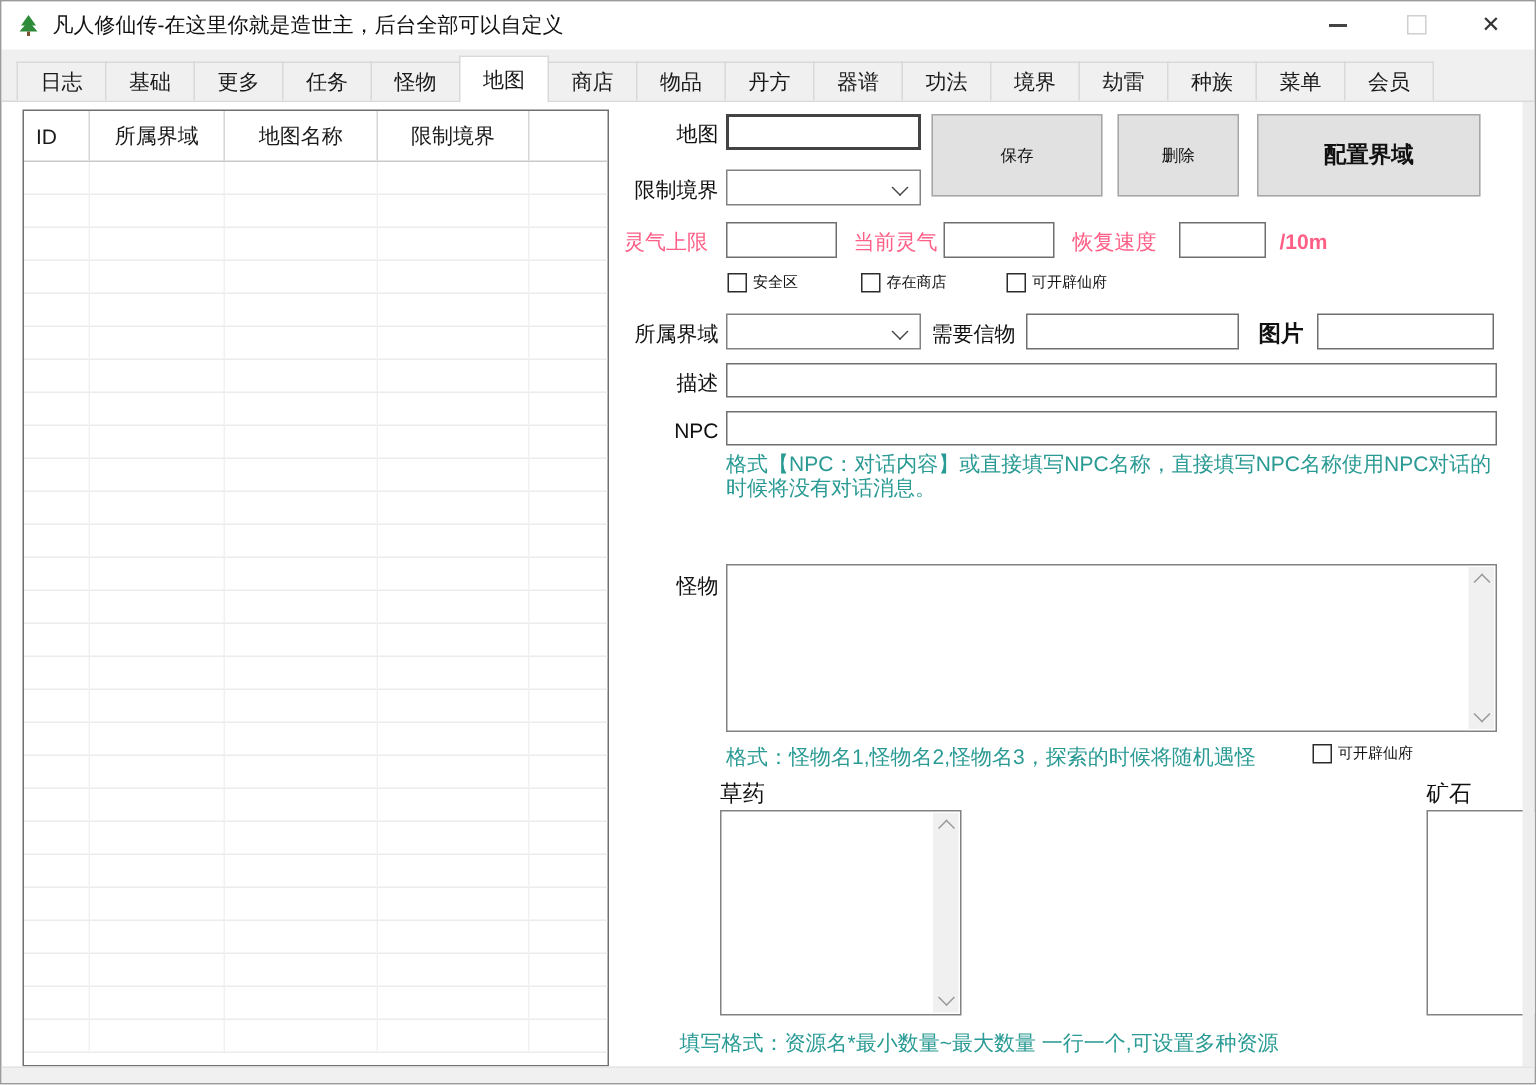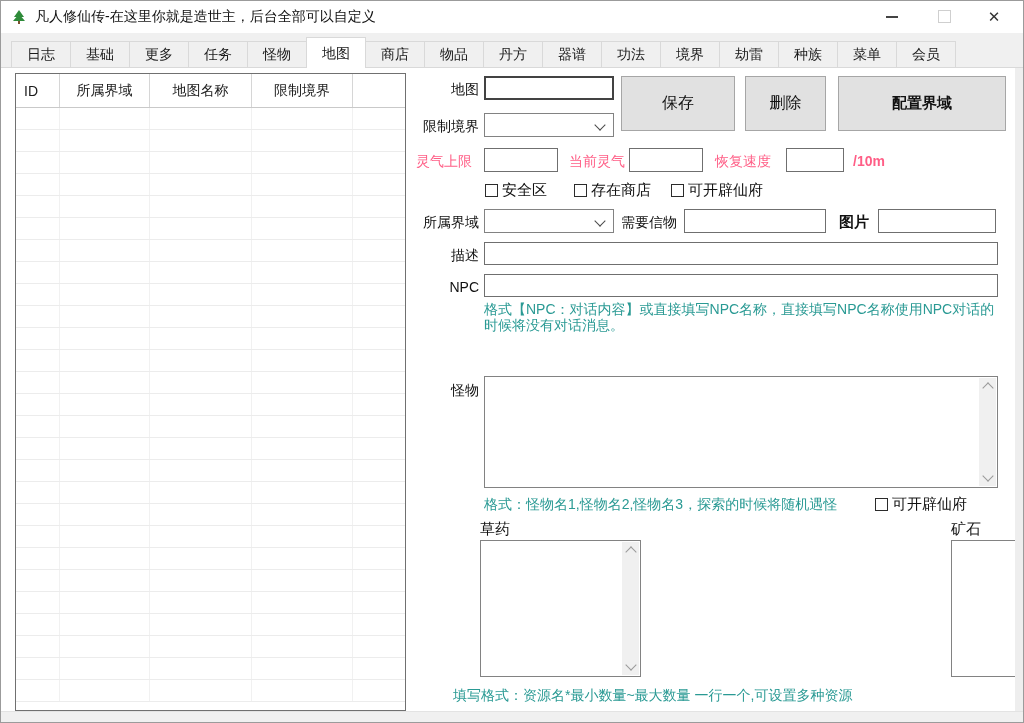--- a/index.html
+++ b/index.html
@@ -43,23 +43,23 @@
   .lbl.right { text-align:right; }
   .pink { color:#ff5e86; }
   .teal { color:#2a9a94; }
   .bold { font-weight:bold; }
   .tbox { position:absolute; box-sizing:border-box; background:#fff; border:1px solid #6f6f6f; }
   .tbox.focus { border:2px solid #434343; }
   .combo { position:absolute; box-sizing:border-box; background:#fff; border:1px solid #828282; }
   .combo .chev { position:absolute; right:9px; top:7px; width:7px; height:7px; border-right:1px solid #4a4a4a; border-bottom:1px solid #4a4a4a; transform:rotate(45deg); }
   .btn {
     position:absolute; box-sizing:border-box; background:#e1e1e1; border:1px solid #a6a6a6;
-    display:flex; align-items:center; justify-content:center; font-size:16px; color:#111;
+    display:flex; align-items:center; justify-content:center; font-size:11px; color:#111;
   }
-  .cbrow { position:absolute; display:flex; align-items:center; font-size:15px; color:#111; }
+  .cbrow { position:absolute; display:flex; align-items:center; font-size:10px; color:#111; }
   .cb { width:13px; height:13px; box-sizing:border-box; border:1px solid #2b2b2b; background:#fff; margin-right:4px; flex:none; }
   .hint { position:absolute; font-size:14px; line-height:16px; }
   .area { position:absolute; box-sizing:border-box; background:#fff; border:1px solid #828282; }
   .sb { position:absolute; top:1px; right:1px; bottom:1px; width:17px; background:#f0f0f0; }
   .sb .chev { position:absolute; left:5px; width:7px; height:7px; border-right:1px solid #9a9a9a; border-bottom:1px solid #9a9a9a; }
   .sb .chev.up { top:6px; transform:rotate(-135deg); }
   .sb .chev.down { bottom:6px; transform:rotate(45deg); }
   .res-wrap { position:absolute; left:452px; top:519px; width:628px; height:158px; display:flex; justify-content:space-between;padding-left:27px; }
   .res-box { position:relative; }
   .res-label { font-size:15px; color:#111; height:20px; }
@@ -313,21 +313,21 @@
   <div class="lbl right" style="left:415px; top:80px; width:63px;">地图</div>
   <input class="tbox focus" style="left: 483px; top: 75px; width: 130px; height: 24px;">
 
   <div class="lbl right" style="left:408px; top:117px; width:70px;">限制境界</div>
   <div class="combo" style="left:483px; top:112px; width:130px; height:24px;">
       <span class="chev"></span>
     </div>
 
   <div class="btn" style="left:620px; top:75px; width:114px; height:55px;">保存</div>
   <div class="btn" style="left:744px; top:75px; width:81px; height:55px;">删除</div>
-  <div class="btn bold" style="left:837px; top:75px; width:168px; height:55px; font-size:15px;">配置界域</div>
+  <div class="btn bold" style="left:837px; top:75px; width:149px; height:55px; font-size:15px;">配置界域</div>
 
   <div class="lbl pink" style="left:415px; top:152px;">灵气上限</div>
   <input class="tbox" style="left: 483px; top: 147px; width: 74px; height: 24px;">
   <div class="lbl pink" style="left:568px; top:152px;">当前灵气</div>
   <input class="tbox" style="left: 628px; top: 147px; width: 74px; height: 24px;">
   <div class="lbl pink" style="left:714px; top:152px;">恢复速度</div>
   <input class="tbox" style="left: 785px; top: 147px; width: 58px; height: 24px;">
   <div class="lbl pink bold" style="left:852px; top:152px;">/10m</div>
 
   <div class="cbrow" style="left:484px; top:180px;">

